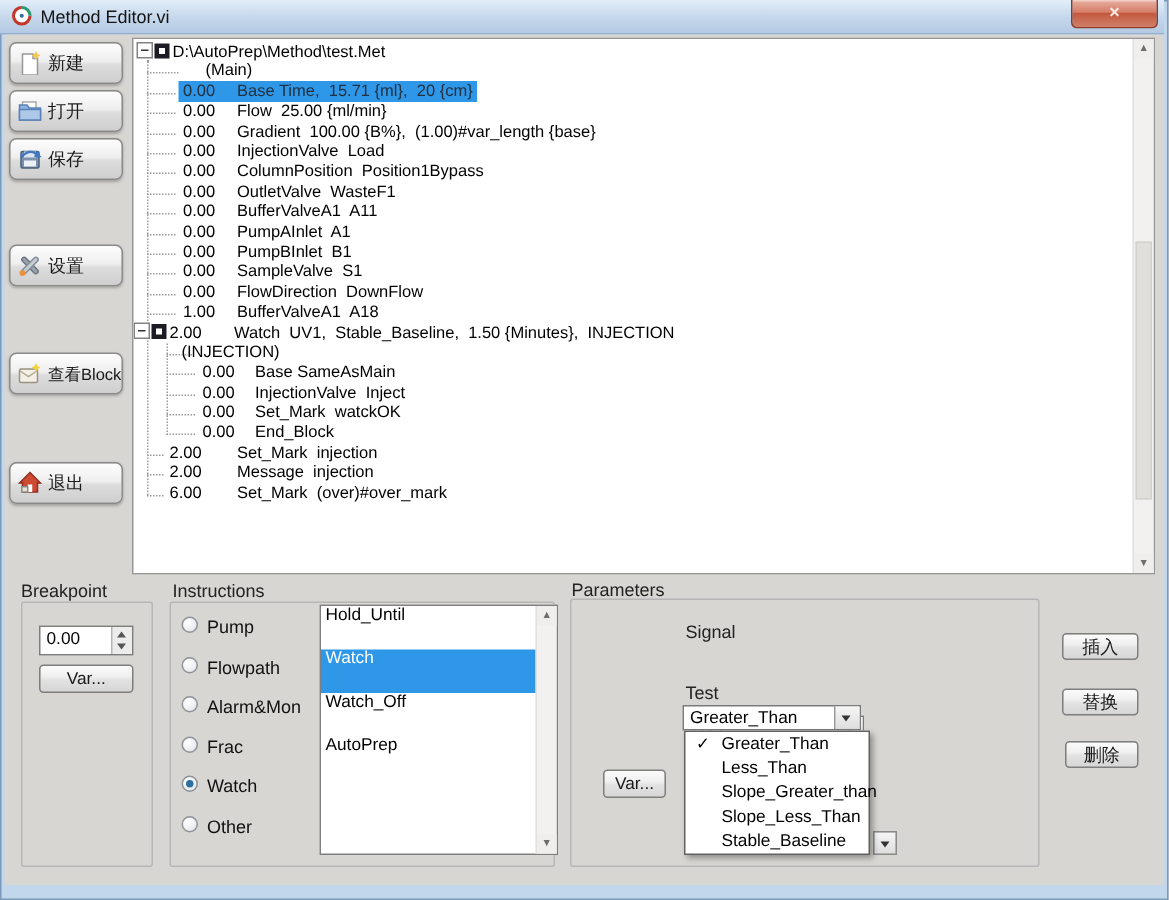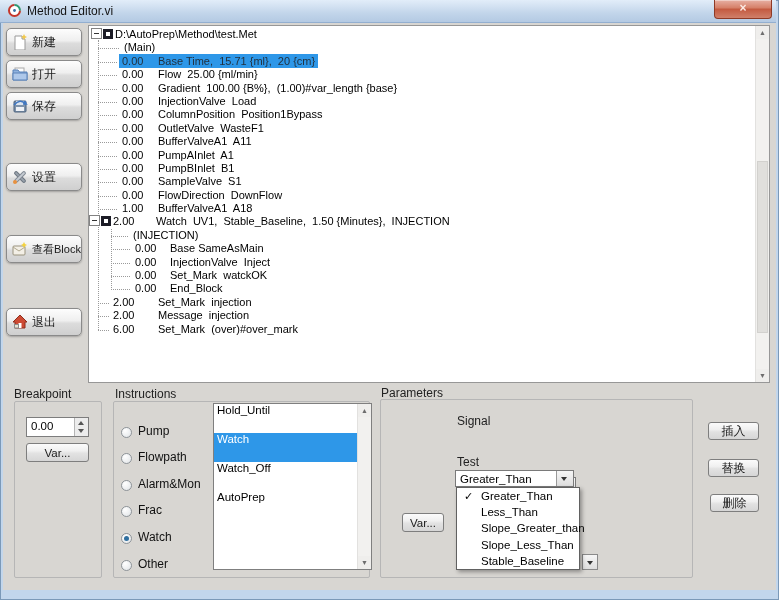--- a/index.html
+++ b/index.html
@@ -32,21 +32,21 @@
     font-size:11px;padding-top:2px;}
   .vline{position:absolute;border-left:1px dotted #9a9a9a;width:0;}
   #vline1{left:9px;top:14px;height:290px;}
   #vline2{left:22px;top:203px;height:61px;}
   .trow{height:13.4px;line-height:13.4px;white-space:pre;position:relative;color:#000;}
   .trow .t{display:inline-block;}
   .row-in{display:inline;}
   .deep{padding-left:33px;} .deep .t{width:36px;}
   .shal{padding-left:24px;} .shal .t{width:45px;}
   .sub{padding-left:46px;}  .sub .t{width:35px;}
-  .lab1{padding-left:35px;} .lab2{padding-left:44px;}
+  .lab1{padding-left:48px;} .lab2{padding-left:32px;}
   .root{padding-left:2px;}  .branch{padding-left:0;}
   .branch .t{width:43px;}
   .deep::before,.sub::before,.shal::before,.lab1::before,.lab2::before{
     content:"";position:absolute;top:7px;border-top:1px dotted #9a9a9a;}
   .deep::before{left:9px;width:19px;}
   .sub::before{left:22px;width:19px;}
   .shal::before{left:9px;width:11px;}
   .lab1::before{left:9px;width:21px;}
   .lab2::before{left:22px;width:17px;}
   .exp{display:inline-block;width:9px;height:9px;border:1px solid #828282;background:#fff;
@@ -82,21 +82,21 @@
   
   .btn{background:linear-gradient(#fbfbfb,#f0f0f0 40%,#e2e2e2 55%,#d6d6d6);
     border:1px solid #7e7e7e;border-radius:3px;font-size:11.5px;color:#1a1a1a;
     display:flex;align-items:center;justify-content:center;box-sizing:border-box;
     position:absolute;cursor:default;font-family:"Liberation Sans",sans-serif;}
   #bp-var{left:26px;top:443px;width:63px;height:19px;}
   #par-var{left:402px;top:513px;width:42px;height:19px;}
   .abtn{left:708px;width:51px;height:18px;font-size:12px;}
   
   #radio-col{position:absolute;left:121px;top:411px;}
-  .radio-row{height:26.6px;display:flex;align-items:flex-end;gap:6px;font-size:12px;color:#111;}
+  .radio-row{height:26.6px;display:flex;align-items:flex-start;gap:6px;font-size:12px;color:#111;}
   .rdot{width:11px;height:11px;border-radius:50%;border:1px solid #8e9499;box-sizing:border-box;
     background:radial-gradient(circle at 35% 30%,#fff,#dfe3e6);position:relative;}
   .rdot.on::after{content:"";position:absolute;left:2px;top:2px;width:5px;height:5px;
     border-radius:50%;background:#2f6f9f;}
   
   .listbox{position:absolute;left:213px;top:403px;width:159px;height:167px;background:#fff;
     border:1px solid #7f7f7f;box-sizing:border-box;font-size:11.5px;}
   .li{height:29px;line-height:13.3px;padding-left:3px;color:#000;margin-right:13px;}
   .li.sel{background:#2E97E8;color:#fff;}
   

